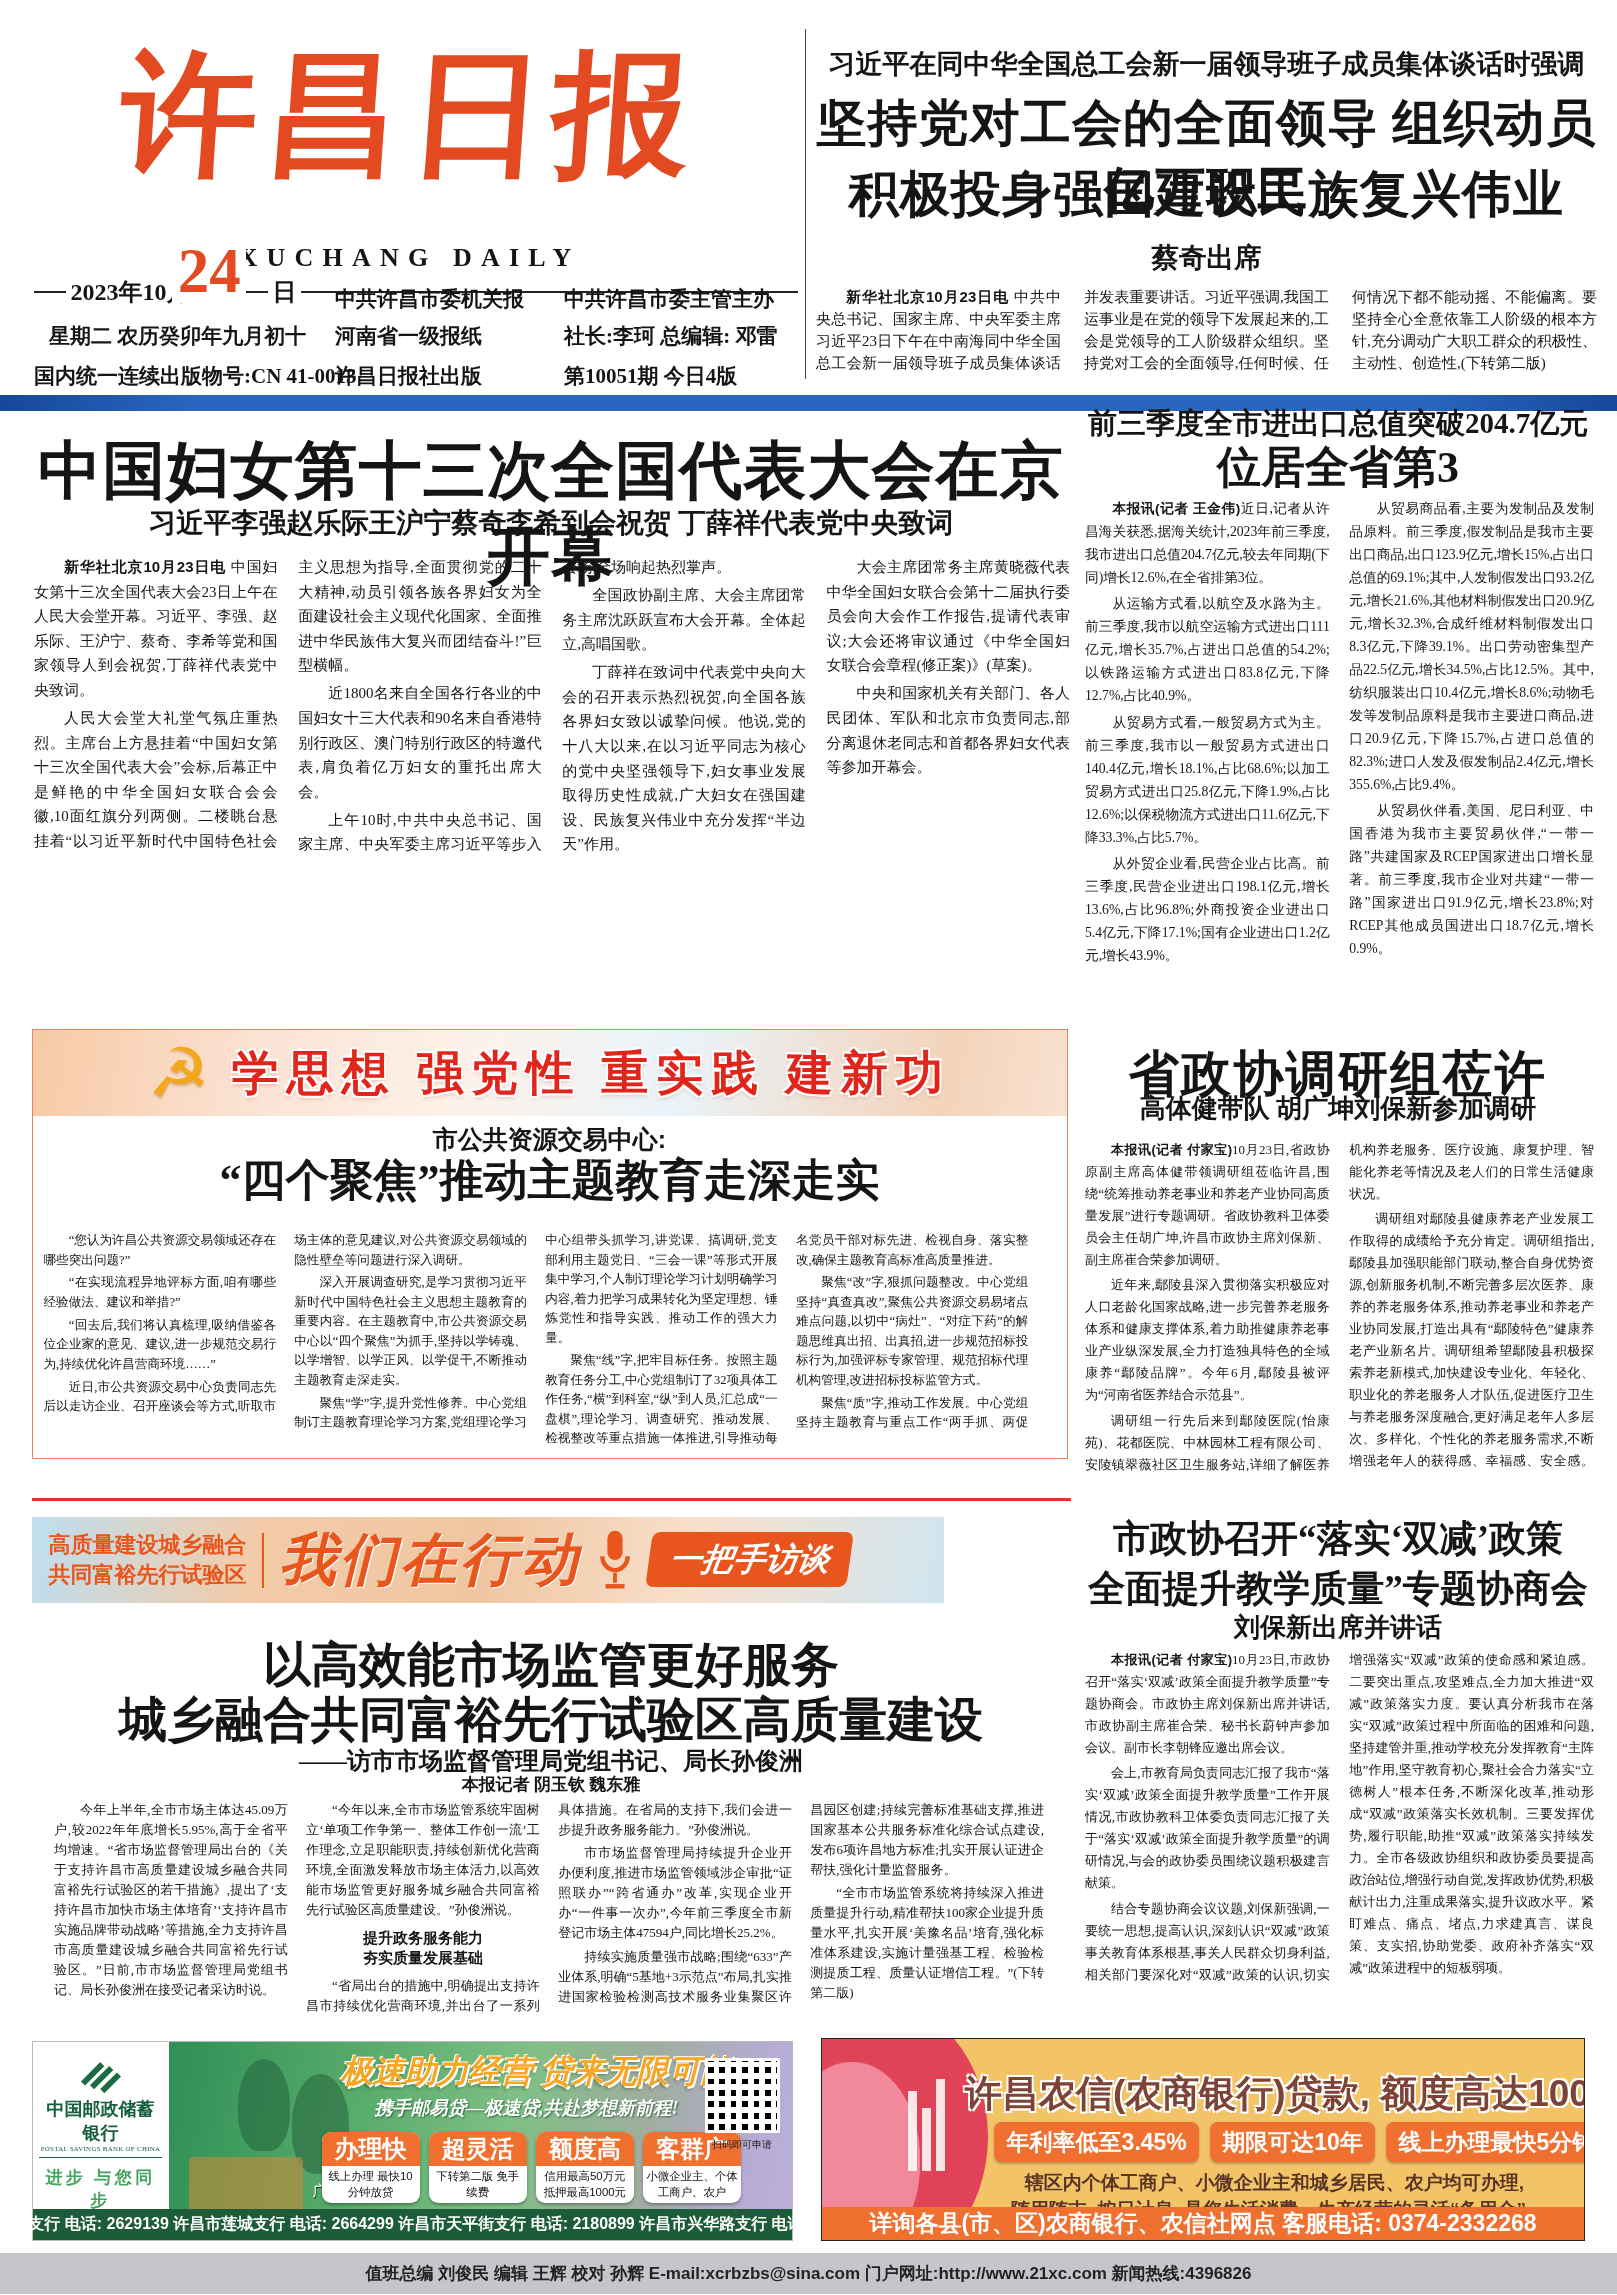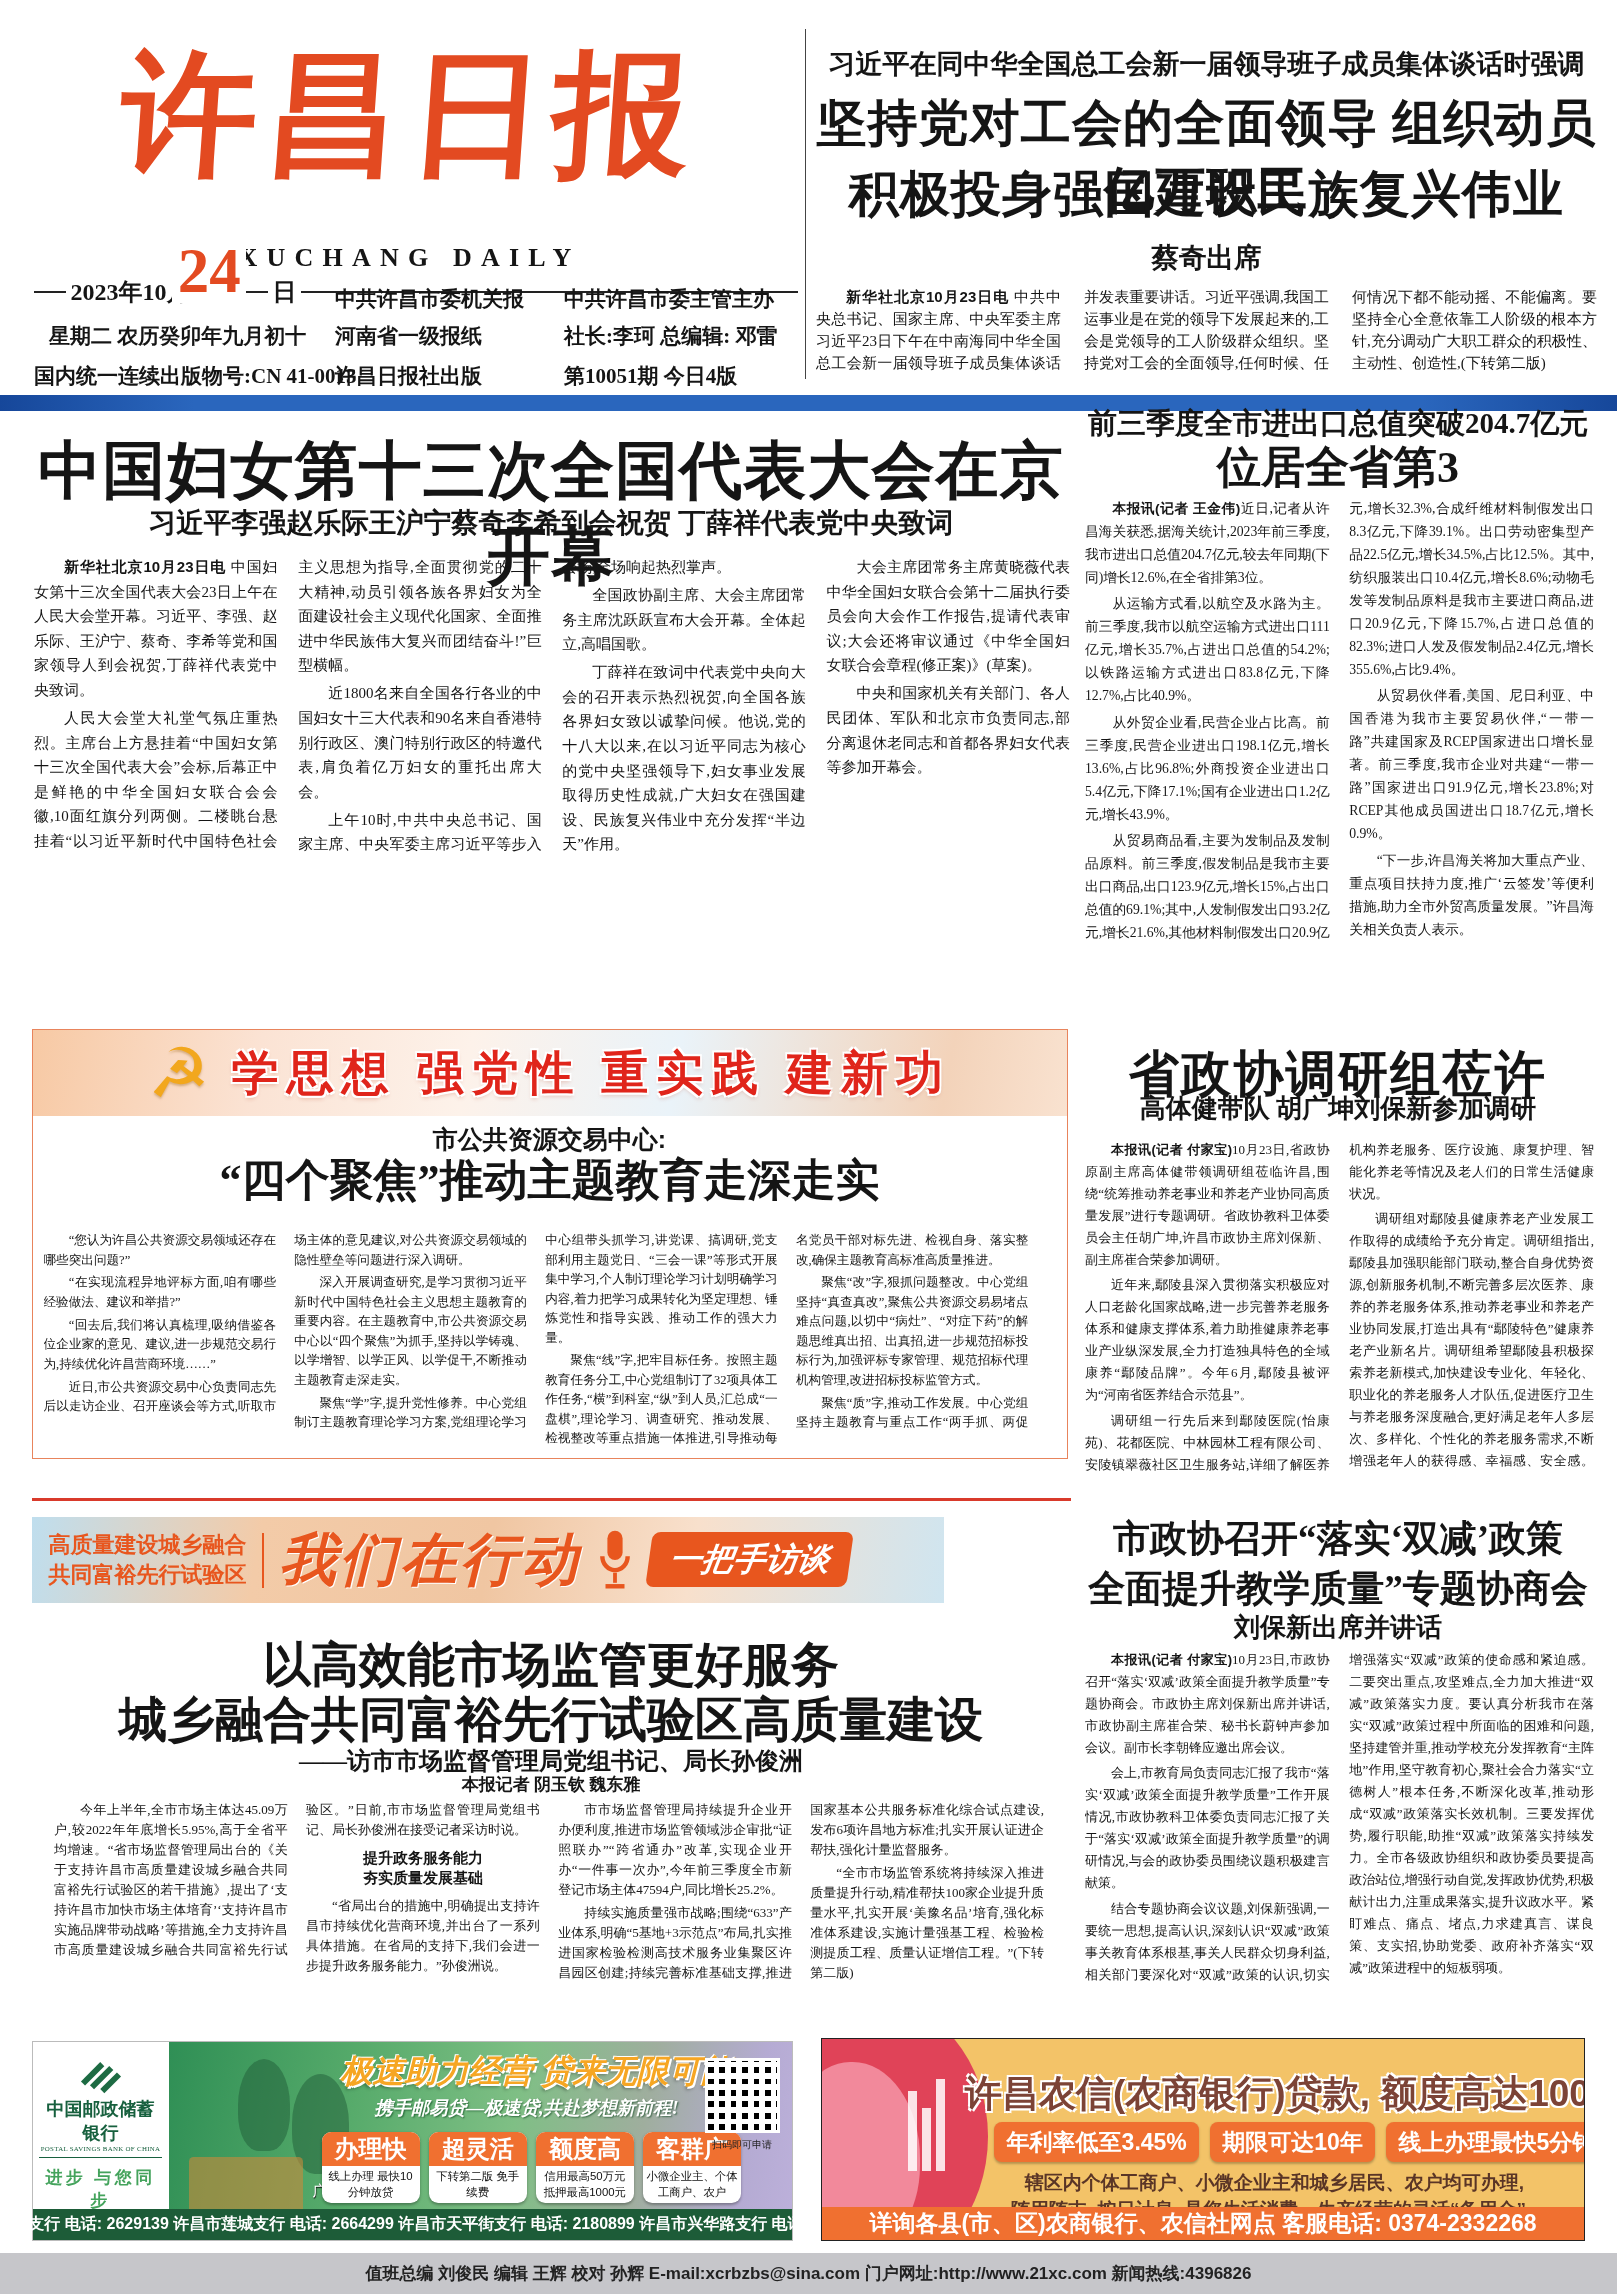--- a/index.html
+++ b/index.html
@@ -165,20 +165,21 @@
     <p class="bt">丁薛祥在致词中代表党中央向大会的召开表示热烈祝贺,向全国各族各界妇女致以诚挚问候。他说,党的十八大以来,在以习近平同志为核心的党中央坚强领导下,妇女事业发展取得历史性成就,广大妇女在强国建设、民族复兴伟业中充分发挥“半边天”作用。</p>
     <p class="bt">大会主席团常务主席黄晓薇代表中华全国妇女联合会第十二届执行委员会向大会作工作报告,提请代表审议;大会还将审议通过《中华全国妇女联合会章程(修正案)》(草案)。</p>
     <p class="bt">中央和国家机关有关部门、各人民团体、军队和北京市负责同志,部分离退休老同志和首都各界妇女代表等参加开幕会。</p>
   </div>
 
   <div class="abs tr-h1 ctr">前三季度全市进出口总值突破204.7亿元</div>
   <div class="abs tr-h2 ctr">位居全省第3</div>
   <div class="abs tr-body bodycols">
     <p class="bt"><span class="lead">本报讯(记者 王金伟)</span><span>近日,记者从许昌海关获悉,据海关统计,2023年前三季度,我市进出口总值204.7亿元,较去年同期(下同)增长12.6%,在全省排第3位。</span></p>
     <p class="bt">从运输方式看,以航空及水路为主。前三季度,我市以航空运输方式进出口111亿元,增长35.7%,占进出口总值的54.2%;以铁路运输方式进出口83.8亿元,下降12.7%,占比40.9%。</p>
+    <p class="bt">从贸易方式看,一般贸易方式为主。前三季度,我市以一般贸易方式进出口140.4亿元,增长18.1%,占比68.6%;以加工贸易方式进出口25.8亿元,下降1.9%,占比12.6%;以保税物流方式进出口11.6亿元,下降33.3%,占比5.7%。</p>
     <p class="bt">从外贸企业看,民营企业占比高。前三季度,民营企业进出口198.1亿元,增长13.6%,占比96.8%;外商投资企业进出口5.4亿元,下降17.1%;国有企业进出口1.2亿元,增长43.9%。</p>
     <p class="bt">从贸易商品看,主要为发制品及发制品原料。前三季度,假发制品是我市主要出口商品,出口123.9亿元,增长15%,占出口总值的69.1%;其中,人发制假发出口93.2亿元,增长21.6%,其他材料制假发出口20.9亿元,增长32.3%,合成纤维材料制假发出口8.3亿元,下降39.1%。出口劳动密集型产品22.5亿元,增长34.5%,占比12.5%。其中,纺织服装出口10.4亿元,增长8.6%;动物毛发等发制品原料是我市主要进口商品,进口20.9亿元,下降15.7%,占进口总值的82.3%;进口人发及假发制品2.4亿元,增长355.6%,占比9.4%。</p>
     <p class="bt">从贸易伙伴看,美国、尼日利亚、中国香港为我市主要贸易伙伴,“一带一路”共建国家及RCEP国家进出口增长显著。前三季度,我市企业对共建“一带一路”国家进出口91.9亿元,增长23.8%;对RCEP其他成员国进出口18.7亿元,增长0.9%。</p>
     <p class="bt">“下一步,许昌海关将加大重点产业、重点项目扶持力度,推广‘云签发’等便利措施,助力全市外贸高质量发展。”许昌海关相关负责人表示。</p>
   </div>
 
   <div class="abs theme-box">
     <div class="theme-banner">
       <span class="emblem">☭</span>
       <span class="theme-banner-text">学思想 强党性 重实践 建新功</span>
@@ -223,20 +224,21 @@
     </svg>
     <div class="act-ribbon">一把手访谈</div>
   </div>
 
   <div class="abs iv-h1 ctr">以高效能市场监管更好服务</div>
   <div class="abs iv-h2 ctr">城乡融合共同富裕先行试验区高质量建设</div>
   <div class="abs iv-dash ctr">——访市市场监督管理局党组书记、局长孙俊洲</div>
   <div class="abs iv-byline ctr">本报记者 阴玉钦 魏东雅</div>
   <div class="abs iv-body bodycols">
     <p class="bt">今年上半年,全市市场主体达45.09万户,较2022年年底增长5.95%,高于全省平均增速。“省市场监督管理局出台的《关于支持许昌市高质量建设城乡融合共同富裕先行试验区的若干措施》,提出了‘支持许昌市加快市场主体培育’‘支持许昌市实施品牌带动战略’等措施,全力支持许昌市高质量建设城乡融合共同富裕先行试验区。”日前,市市场监督管理局党组书记、局长孙俊洲在接受记者采访时说。</p>
+    <p class="bt">“今年以来,全市市场监管系统牢固树立‘单项工作争第一、整体工作创一流’工作理念,立足职能职责,持续创新优化营商环境,全面激发释放市场主体活力,以高效能市场监管更好服务城乡融合共同富裕先行试验区高质量建设。”孙俊洲说。</p>
     <div class="iv-subhead">
       <div>提升政务服务能力</div>
       <div>夯实质量发展基础</div>
     </div>
     <p class="bt">“省局出台的措施中,明确提出支持许昌市持续优化营商环境,并出台了一系列具体措施。在省局的支持下,我们会进一步提升政务服务能力。”孙俊洲说。</p>
     <p class="bt">市市场监督管理局持续提升企业开办便利度,推进市场监管领域涉企审批“证照联办”“跨省通办”改革,实现企业开办“一件事一次办”,今年前三季度全市新登记市场主体47594户,同比增长25.2%。</p>
     <p class="bt">持续实施质量强市战略;围绕“633”产业体系,明确“5基地+3示范点”布局,扎实推进国家检验检测高技术服务业集聚区许昌园区创建;持续完善标准基础支撑,推进国家基本公共服务标准化综合试点建设,发布6项许昌地方标准;扎实开展认证进企帮扶,强化计量监督服务。</p>
     <p class="bt">“全市市场监管系统将持续深入推进质量提升行动,精准帮扶100家企业提升质量水平,扎实开展‘美豫名品’培育,强化标准体系建设,实施计量强基工程、检验检测提质工程、质量认证增信工程。”(下转第二版)</p>
   </div>
 

